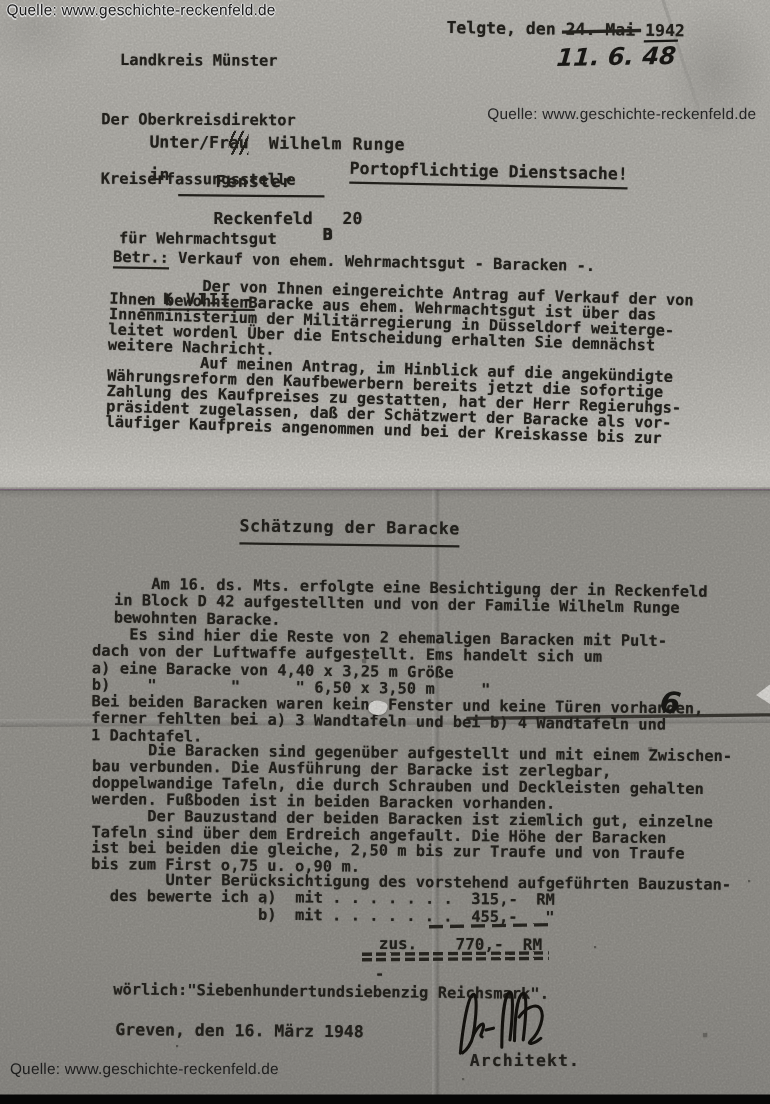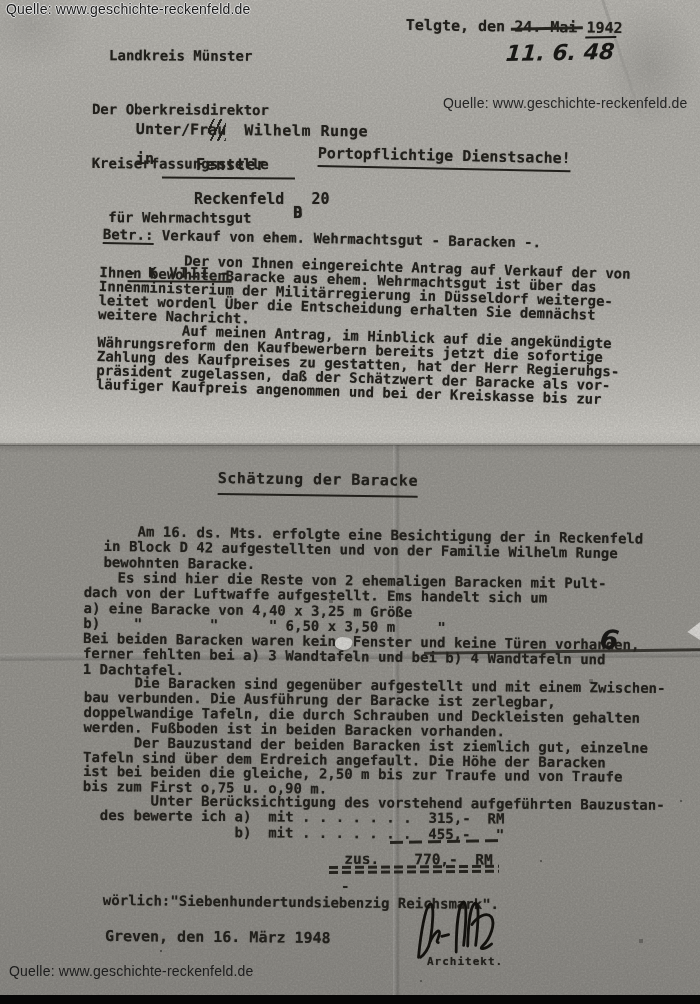--- a/index.html
+++ b/index.html
@@ -159,21 +159,21 @@
   <svg class="sig" width="100" height="66" viewBox="0 0 100 66">
     <g fill="none" stroke="#15130f" stroke-width="2.8" stroke-linecap="round">
       <path d="M10,60 C14,38 21,10 26,8 C31,6 27,30 23,45 C21,52 16,58 12,60"></path>
       <path d="M23,45 C28,37 34,32 33,38 C32,43 28,46 31,47"></path>
       <path d="M35,41 L42,40"></path>
       <path d="M48,58 C50,36 54,12 59,9 C64,6 60,32 56,52"></path>
       <path d="M60,53 C62,34 66,13 71,11 C76,9 72,34 68,53"></path>
       <path d="M66,32 C72,25 82,20 86,26 C90,33 83,48 75,54 C70,58 77,58 84,53"></path>
     </g>
   </svg>
-  <div class="mono ink" style="left:427px; top:955px; font-size:11px; letter-spacing:1px;">Architekt.</div>
+  <div class="mono ink" style="left:427px; top:955px; font-size:15px; letter-spacing:1px;">Architekt.</div>
 
   <svg class="grain" width="700" height="1004">
     <filter id="g">
         <feTurbulence type="fractalNoise" baseFrequency="0.55" numOctaves="2" seed="7"></feTurbulence>
       <feColorMatrix type="matrix" values="0 0 0 0 0  0 0 0 0 0  0 0 0 0 0  0.55 0.55 0.55 0 0"></feColorMatrix>
       </filter>
     <rect width="700" height="1004" filter="url(#g)"></rect>
   </svg>
   <div class="bottom-bar"></div>
 </div>

